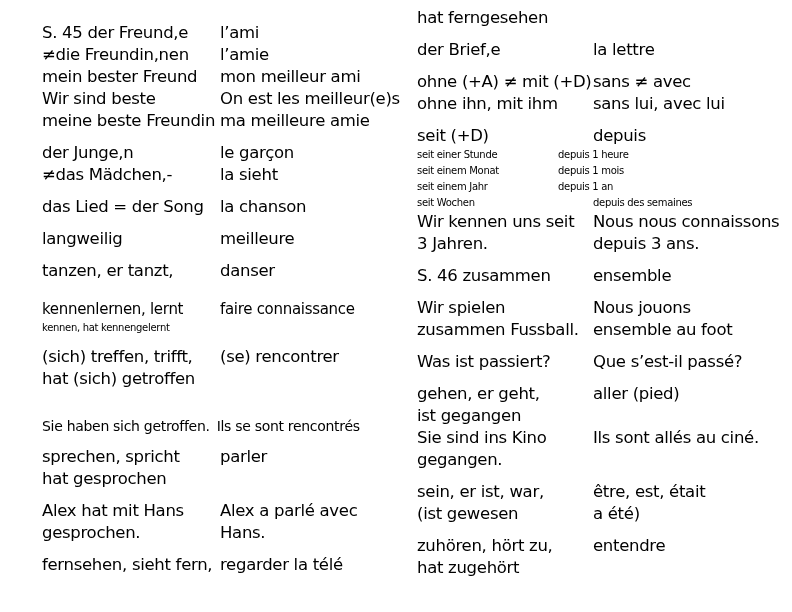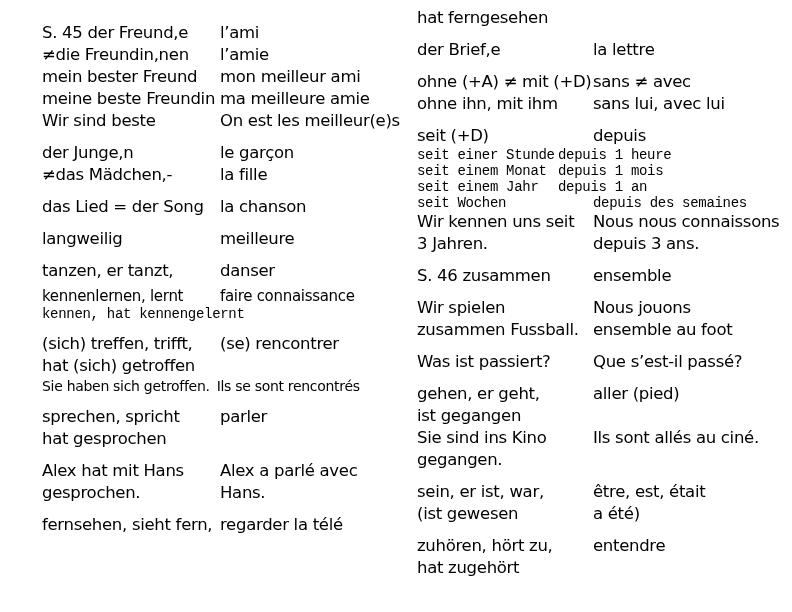--- a/index.html
+++ b/index.html
@@ -38,64 +38,64 @@
     line-height: 22px;
     white-space: nowrap;
     letter-spacing: -0.3px;
   }
   .de { flex: 0 0 178px; }
   .col-right .de { flex: 0 0 176px; }
   .fr { flex: 0 0 auto; }
   
   .row.md { font-size: 15px; line-height: 20px; }
   
-  .row.sm { font-size: 14px; line-height: 17px; font-family: Liberation Mono, monospace; }
+  .row.sm { font-size: 10px; line-height: 17px; }
   .col-right .row.sm { line-height: 16px; }
   
   .col-right .row.seit .de { flex: 0 0 141px; }
   
   .row.flow { font-size: 14px; line-height: 19px; }
-  .row.flow .de { flex: 0 0 auto; margin-right: 7px; }
+  .row.flow .de { flex: 0 0 auto; margin-right: 7px; margin-top: 27px; }
   
   .row.gap { margin-top: 10px; }
-  .row.gap-sm { margin-top: 4px; }
+  .row.gap-sm { margin-top: 17px; }
 </style>
 </head>
 <body>
 
 <div class="sheet">
 
   <div class="col col-left">
     <div class="row">
       <span class="de">S. 45 der Freund,e</span>
       <span class="fr">l’ami</span>
     </div>
     <div class="row">
       <span class="de">≠die Freundin,nen</span>
       <span class="fr">l’amie</span>
     </div>
     <div class="row">
       <span class="de">mein bester Freund</span>
       <span class="fr">mon meilleur ami</span>
     </div>
     <div class="row">
+      <span class="de">Wir sind beste</span>
+      <span class="fr">On est les meilleur(e)s</span>
+    </div>
+    <div class="row">
       <span class="de">meine beste Freundin</span>
       <span class="fr">ma meilleure amie</span>
     </div>
-    <div class="row">
-      <span class="de">Wir sind beste</span>
-      <span class="fr">On est les meilleur(e)s</span>
-    </div>
     <div class="row gap">
       <span class="de">der Junge,n</span>
       <span class="fr">le garçon</span>
     </div>
     <div class="row">
       <span class="de">≠das Mädchen,-</span>
-      <span class="fr">la fille</span>
+      <span class="fr">la sieht</span>
     </div>
     <div class="row gap">
       <span class="de">das Lied = der Song</span>
       <span class="fr">la chanson</span>
     </div>
     <div class="row gap">
       <span class="de">langweilig</span>
       <span class="fr">meilleure</span>
     </div>
     <div class="row gap">

